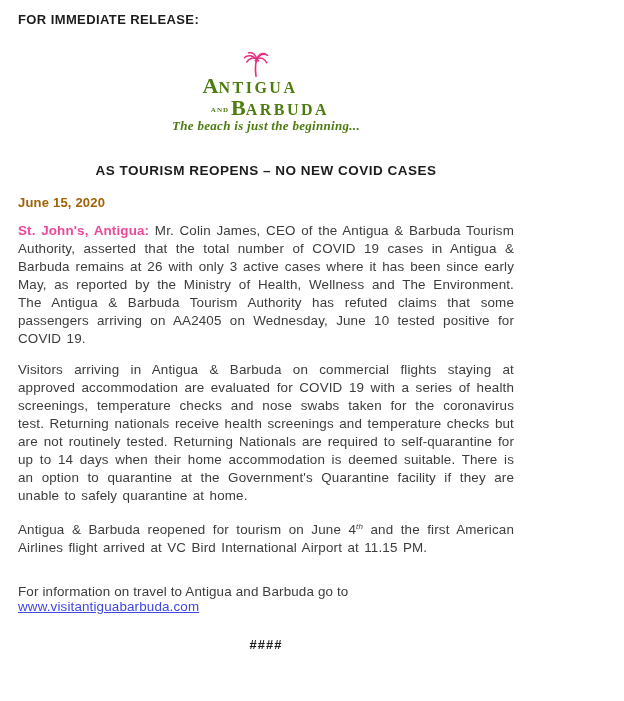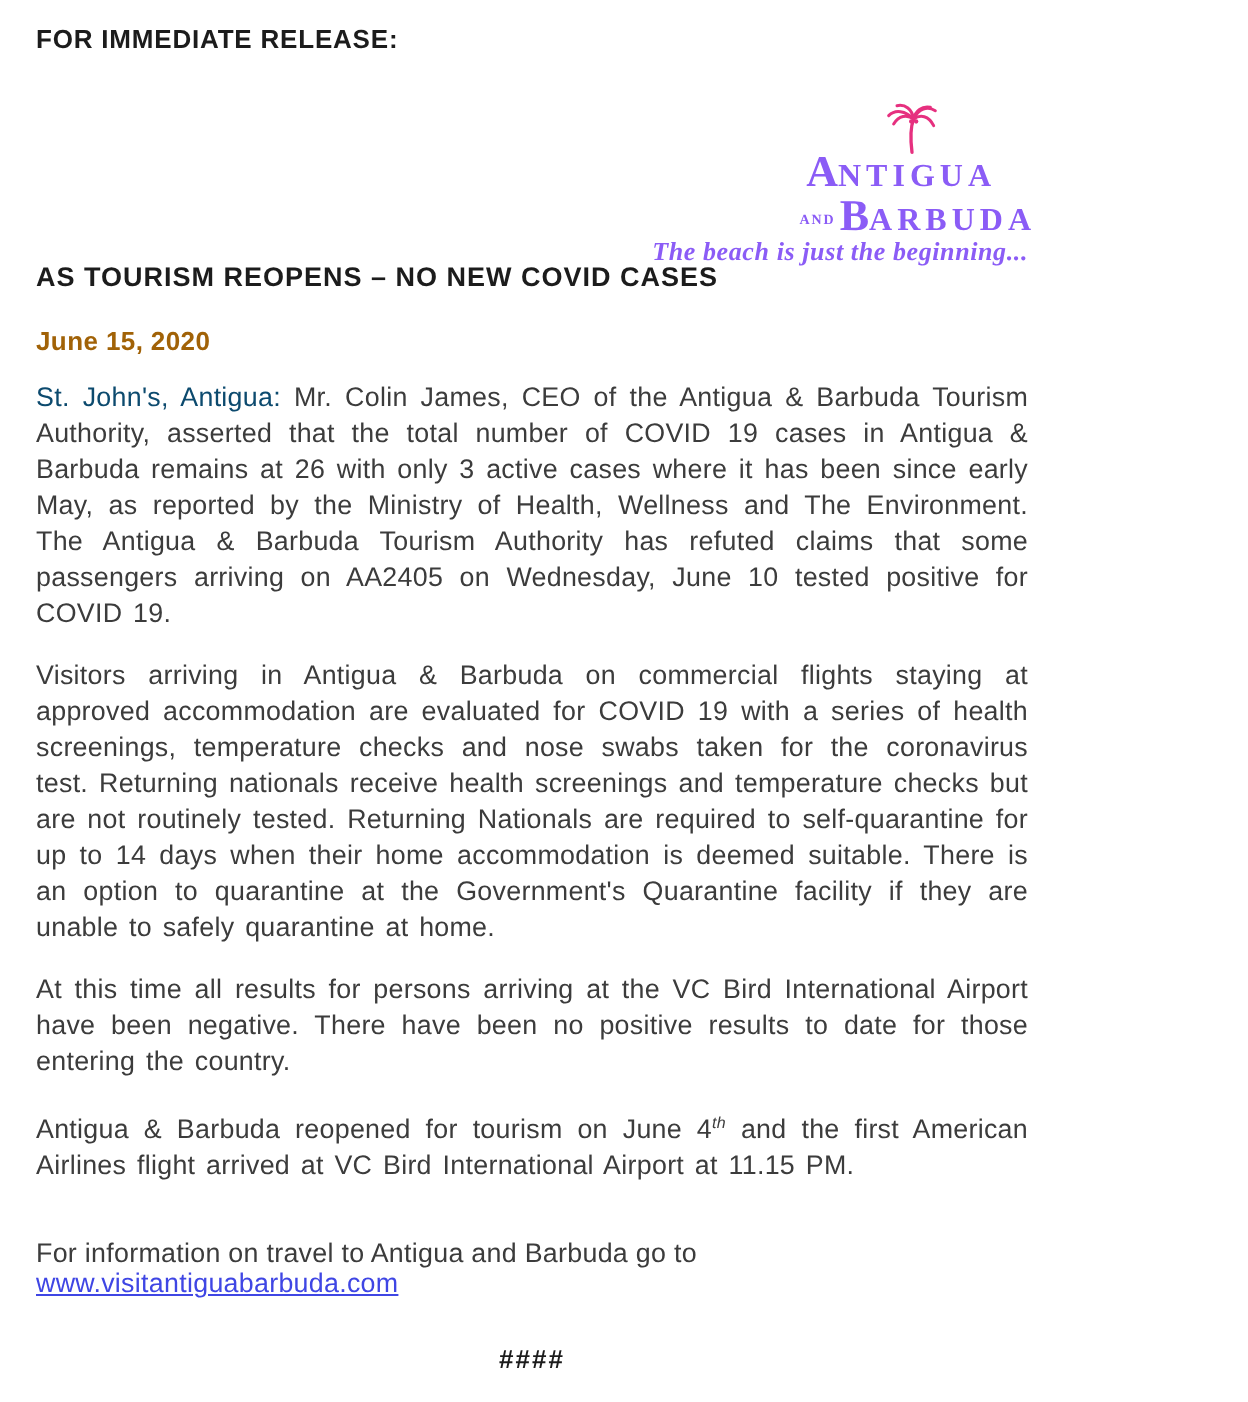--- a/index.html
+++ b/index.html
@@ -20,22 +20,22 @@
   }
   .release-label {
     font-size: 13px;
     font-weight: bold;
     color: #1c1c1c;
     letter-spacing: 0.4px;
   }
   
   .logo-wrap {
     margin-top: 24px;
-    text-align: right;
-    color: #8b5cf6;
+    text-align: center;
+    color: #4d7c0f;
     line-height: 1;
     height: 76px;
   }
   .logo-line1 {
     display: inline-block;
     position: relative;
     transform: translateX(-16px);
     margin-top: 24px;
     font-family: "Liberation Serif", serif;
   }
@@ -64,22 +64,22 @@
     display: block;
     margin-top: 0;
     font-family: "Liberation Serif", serif;
     font-style: italic;
     font-weight: bold;
     font-size: 13px;
     letter-spacing: 0.3px;
   }
   
   .headline {
-    margin-top: 4px;
-    text-align: left;
+    margin-top: 36px;
+    text-align: center;
     font-size: 13.5px;
     font-weight: bold;
     color: #1c1c1c;
     letter-spacing: 0.5px;
   }
   .date-line {
     margin-top: 17px;
     font-size: 13px;
     font-weight: bold;
     color: #a16207;
@@ -89,21 +89,21 @@
   .body-copy { margin-top: 12px; }
   .para {
     font-size: 13.4px;
     line-height: 18px;
     text-align: justify;
     letter-spacing: 0.15px;
     word-spacing: 1.5px;
     margin: 0 0 13px 0;
     color: #3c3c3c;
   }
-  .para-lead { font-weight: normal; color: #0c4a6e; margin-top: 19px; }
+  .para-lead { font-weight: bold; color: #ec4899; margin-top: 19px; }
   sup.ord { font-size: 8px; vertical-align: 5px; font-style: italic; }
   
   .footer-line {
     margin-top: 27px;
     font-size: 13.4px;
     letter-spacing: 0.15px;
   }
   .footer-link {
     color: #3f46e4;
     text-decoration: underline;
@@ -157,21 +157,20 @@
   <div class="headline">AS TOURISM REOPENS – NO NEW COVID CASES</div>
 
   <div class="date-line">June 15, 2020</div>
 
   <div class="body-copy">
 
     <p class="para"><span class="para-lead">St. John's, Antigua:</span><span>  Mr. Colin James, CEO of the Antigua &amp; Barbuda Tourism Authority, asserted that the total number of COVID 19 cases in Antigua &amp; Barbuda remains at 26 with only 3 active cases where it has been since early May, as reported by the Ministry of Health, Wellness and The Environment.  The Antigua &amp; Barbuda Tourism Authority has refuted claims that some passengers arriving on AA2405 on Wednesday, June 10 tested positive for COVID 19.</span></p>
 
     <p class="para">Visitors arriving in Antigua &amp; Barbuda on commercial flights staying at approved accommodation are evaluated for COVID 19 with a series of health screenings, temperature checks and nose swabs taken for the coronavirus test.  Returning nationals receive health screenings and temperature checks but are not routinely tested.  Returning Nationals are required to self-quarantine for up to 14 days when their home accommodation is deemed suitable.  There is an option to quarantine at the Government's Quarantine facility if they are unable to safely quarantine at home.</p>
 
-    <p class="para">At this time all results for persons arriving at the VC Bird International Airport have been negative.  There have been no positive results to date for those entering the country.</p>
 
 
     <p class="para"><span>Antigua &amp; Barbuda reopened for tourism on June 4</span><sup class="ord">th</sup><span> and the first American Airlines flight arrived at VC Bird International Airport at 11.15 PM.</span></p>
 
   </div>
 
   <div class="footer-line"><span>For information on travel to Antigua and Barbuda go to </span><a class="footer-link">www.visitantiguabarbuda.com</a></div>
 
   <div class="end-mark">####</div>
 

